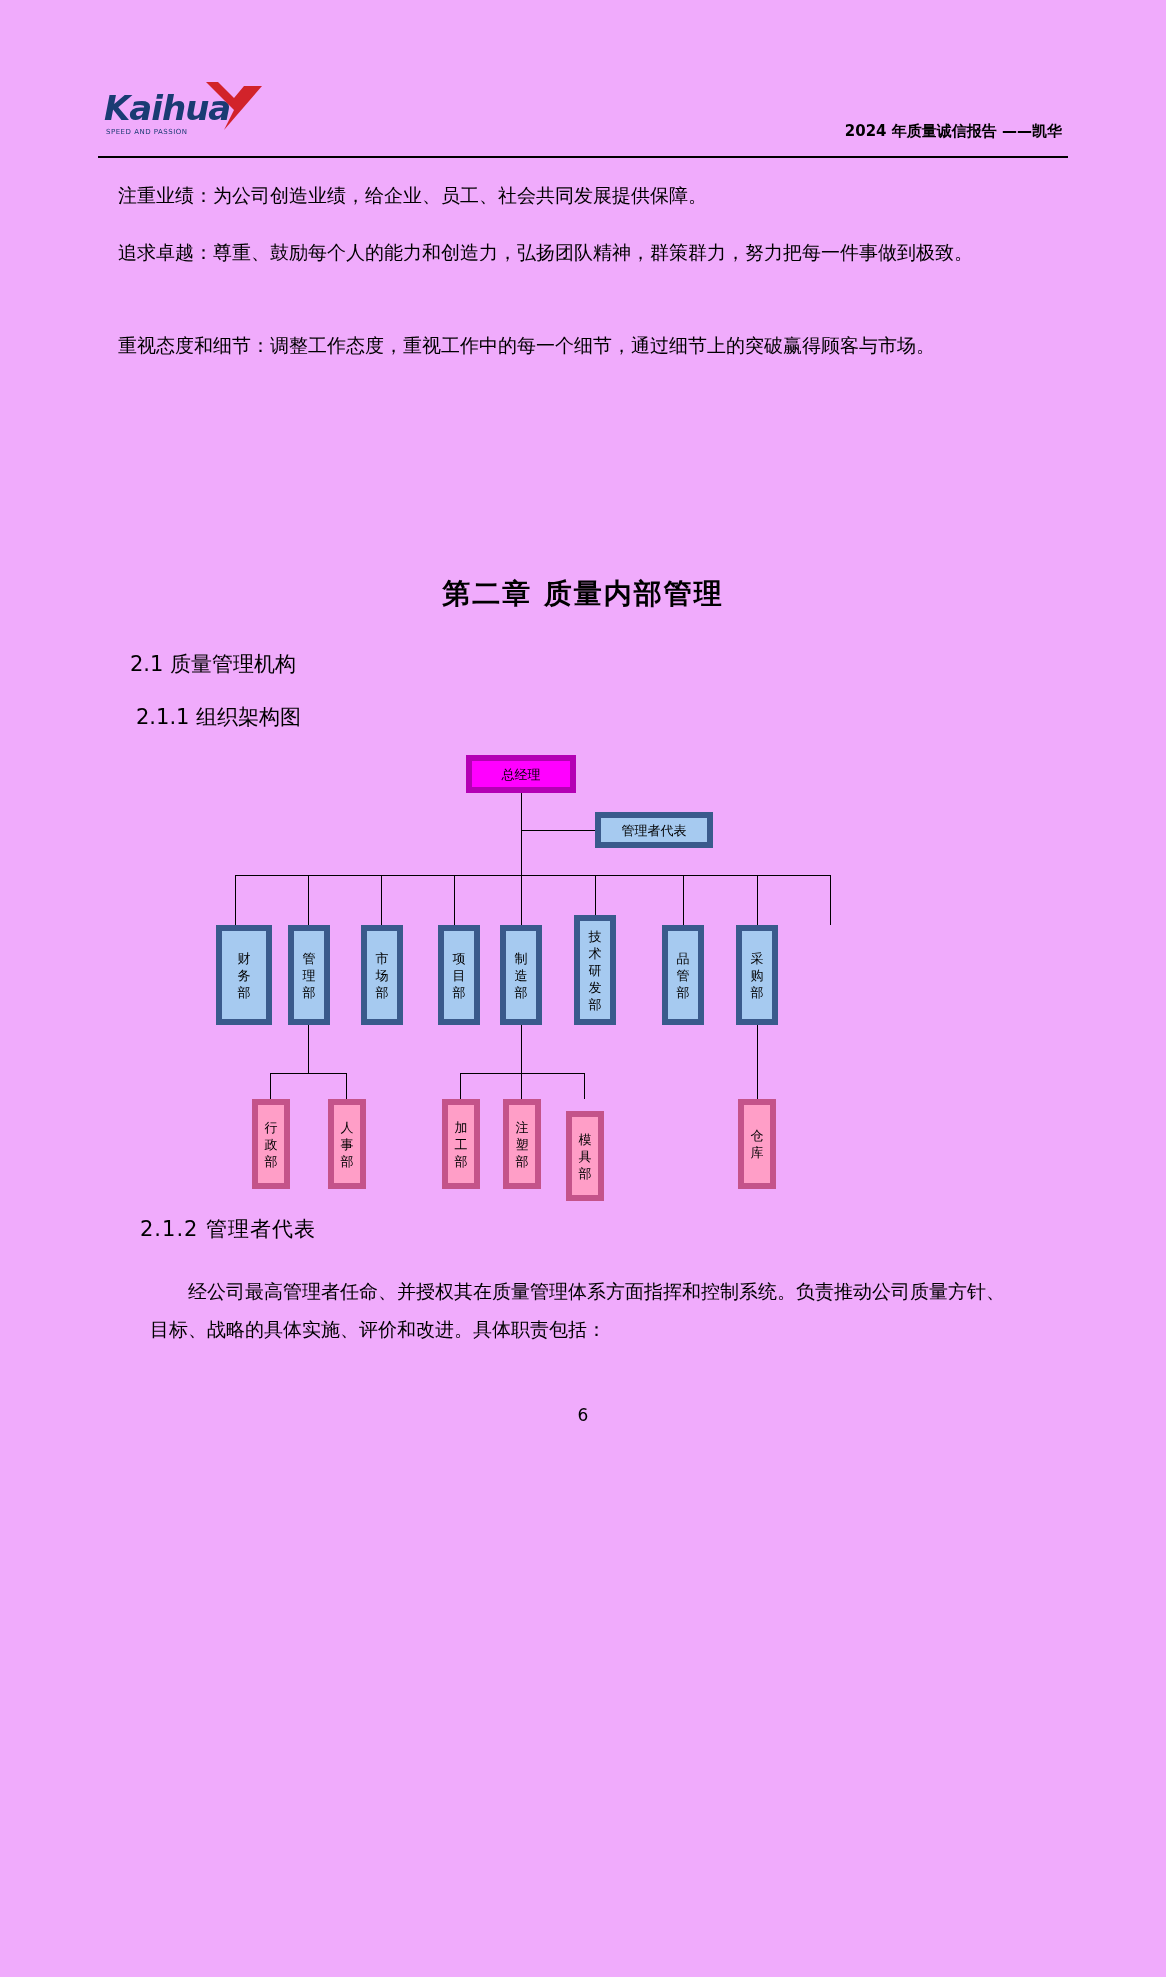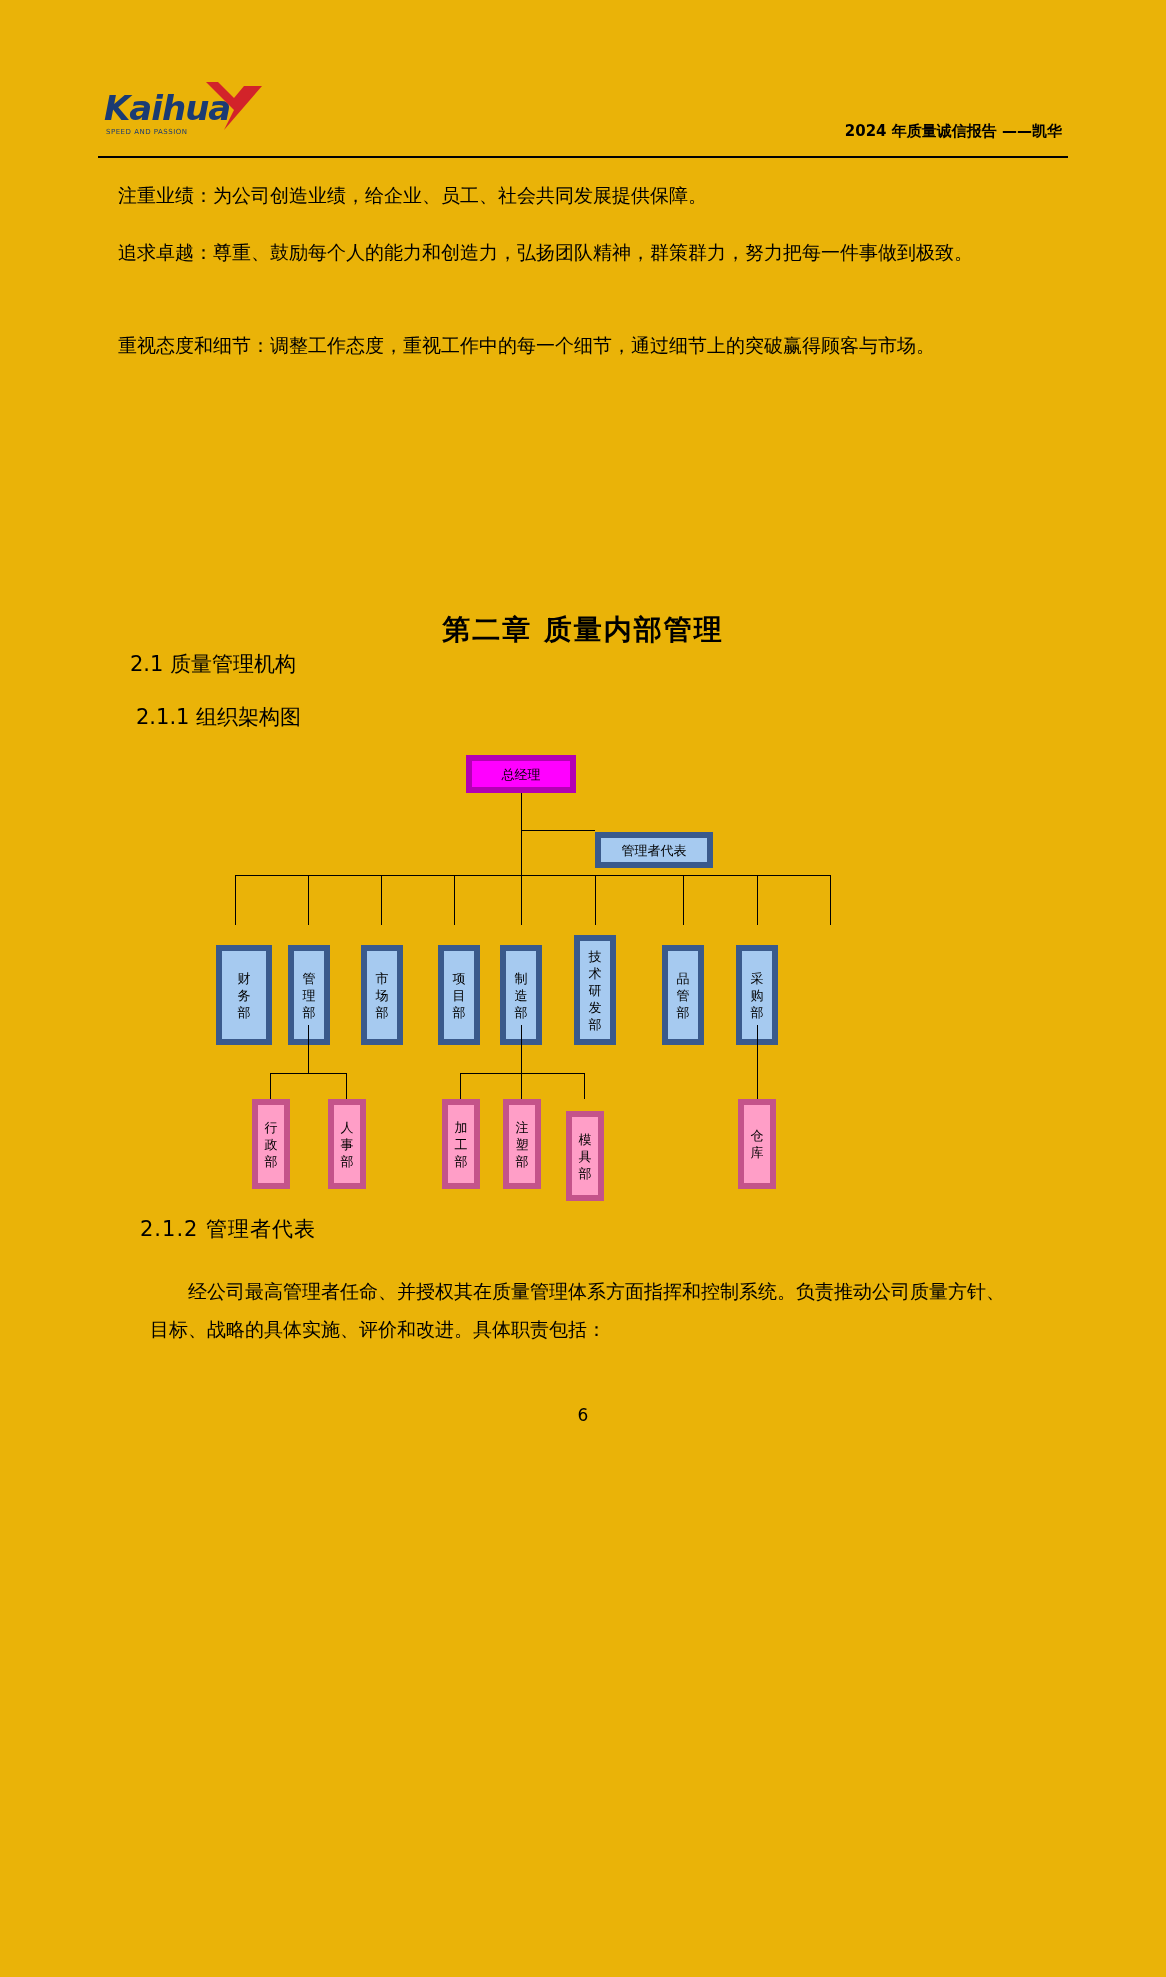--- a/index.html
+++ b/index.html
@@ -9,21 +9,21 @@
   }
   body {
     font-family: "Liberation Serif", serif;
     color: #000000;
   }
   .page {
     position: relative;
     width: 1166px;
     height: 1977px;
     margin: 0 auto;
-    background: #eab308;
+    background: #f0abfc;
     overflow: hidden;
   }
 
   
   .header {
     position: absolute;
     left: 98px;
     top: 78px;
     width: 970px;
     height: 82px;
@@ -99,21 +99,20 @@
   .chapter-title {
     position: absolute;
     left: 0;
     top: 575px;
     width: 1166px;
     text-align: center;
     font-family: "DejaVu Sans", sans-serif;
     font-weight: bold;
     font-size: 28px;
     letter-spacing: 2px;
-    margin-top: 36px;
   }
   .h2 {
     position: absolute;
     left: 130px;
     top: 650px;
     font-family: "DejaVu Sans", sans-serif;
     font-size: 21px;
   }
   .h3 {
     position: absolute;
@@ -165,21 +164,21 @@
     font-family: "DejaVu Sans", sans-serif;
     font-size: 13px;
     line-height: 17px;
     text-align: center;
     color: #000000;
     display: flex;
     align-items: center;
     justify-content: center;
     overflow: hidden;
   }
-  .node.blue   { background: #a6caf0; border-color: #3a5a8c; margin-top: 20px; }
+  .node.blue   { background: #a6caf0; border-color: #3a5a8c; }
   .node.pink   { background: #ff9ec7; border-color: #c4538a; }
   .node.magenta{ background: #ff00ff; border-color: #b400b4; }
   .node .vtext {
     display: block;
     width: 15px;
     word-break: break-all;
     line-height: 17px;
   }
   .line {
     position: absolute;

